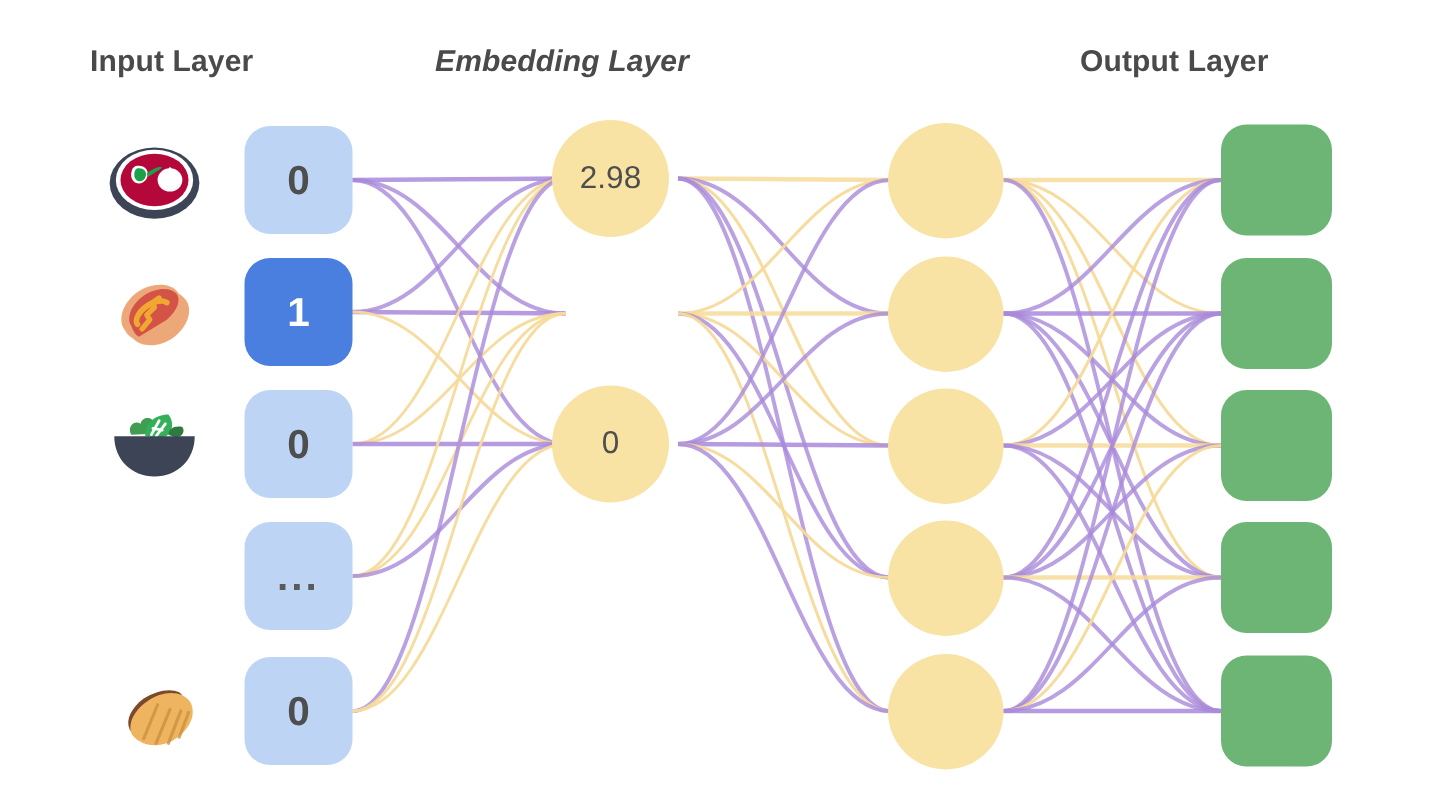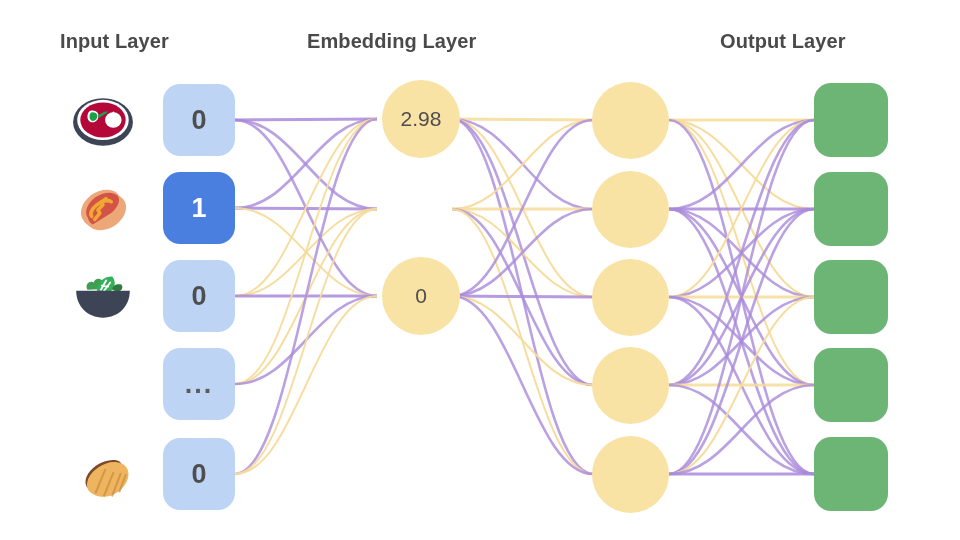--- a/index.html
+++ b/index.html
@@ -24,21 +24,21 @@
   .layer-title {
     position: absolute;
     font-size: 20px;
     font-weight: bold;
     color: #4a4a4a;
     letter-spacing: 0.1px;
     white-space: nowrap;
     text-align: left;
   }
   #title-input    { left: 60px;  top: 30px; width: 260px; }
-  #title-embed    { left: 307px; top: 30px; width: 250px; }
+  #title-embed    { left: 290px; top: 30px; width: 250px; font-style: italic; }
   #title-output   { left: 720px; top: 30px; width: 260px; }
 
   
   #edges {
     position: absolute;
     left: 0; top: 0;
     width: 960px;
     height: 540px;
     pointer-events: none;
   }
@@ -86,21 +86,21 @@
     border-radius: 50%;
     background: #f8e3a4;
     display: flex;
     align-items: center;
     justify-content: center;
     font-size: 21px;
     color: #4e4e4e;
     font-weight: normal;
     box-sizing: border-box;
   }
-  .emb-circle { left: 382px; text-align: right; }
+  .emb-circle { left: 368px; text-align: right; }
   .hid-circle { left: 592px; width: 77px; height: 77px; }
 
   
   .out-box {
     position: absolute;
     left: 814px;
     width: 74px;
     height: 74px;
     border-radius: 17px;
     background: #6cb575;

